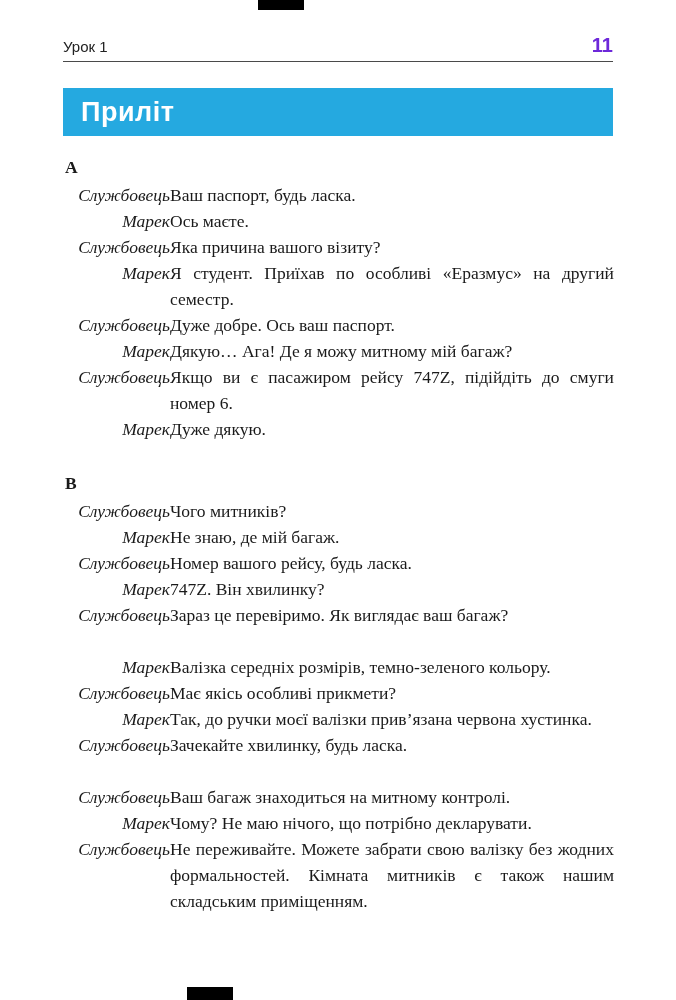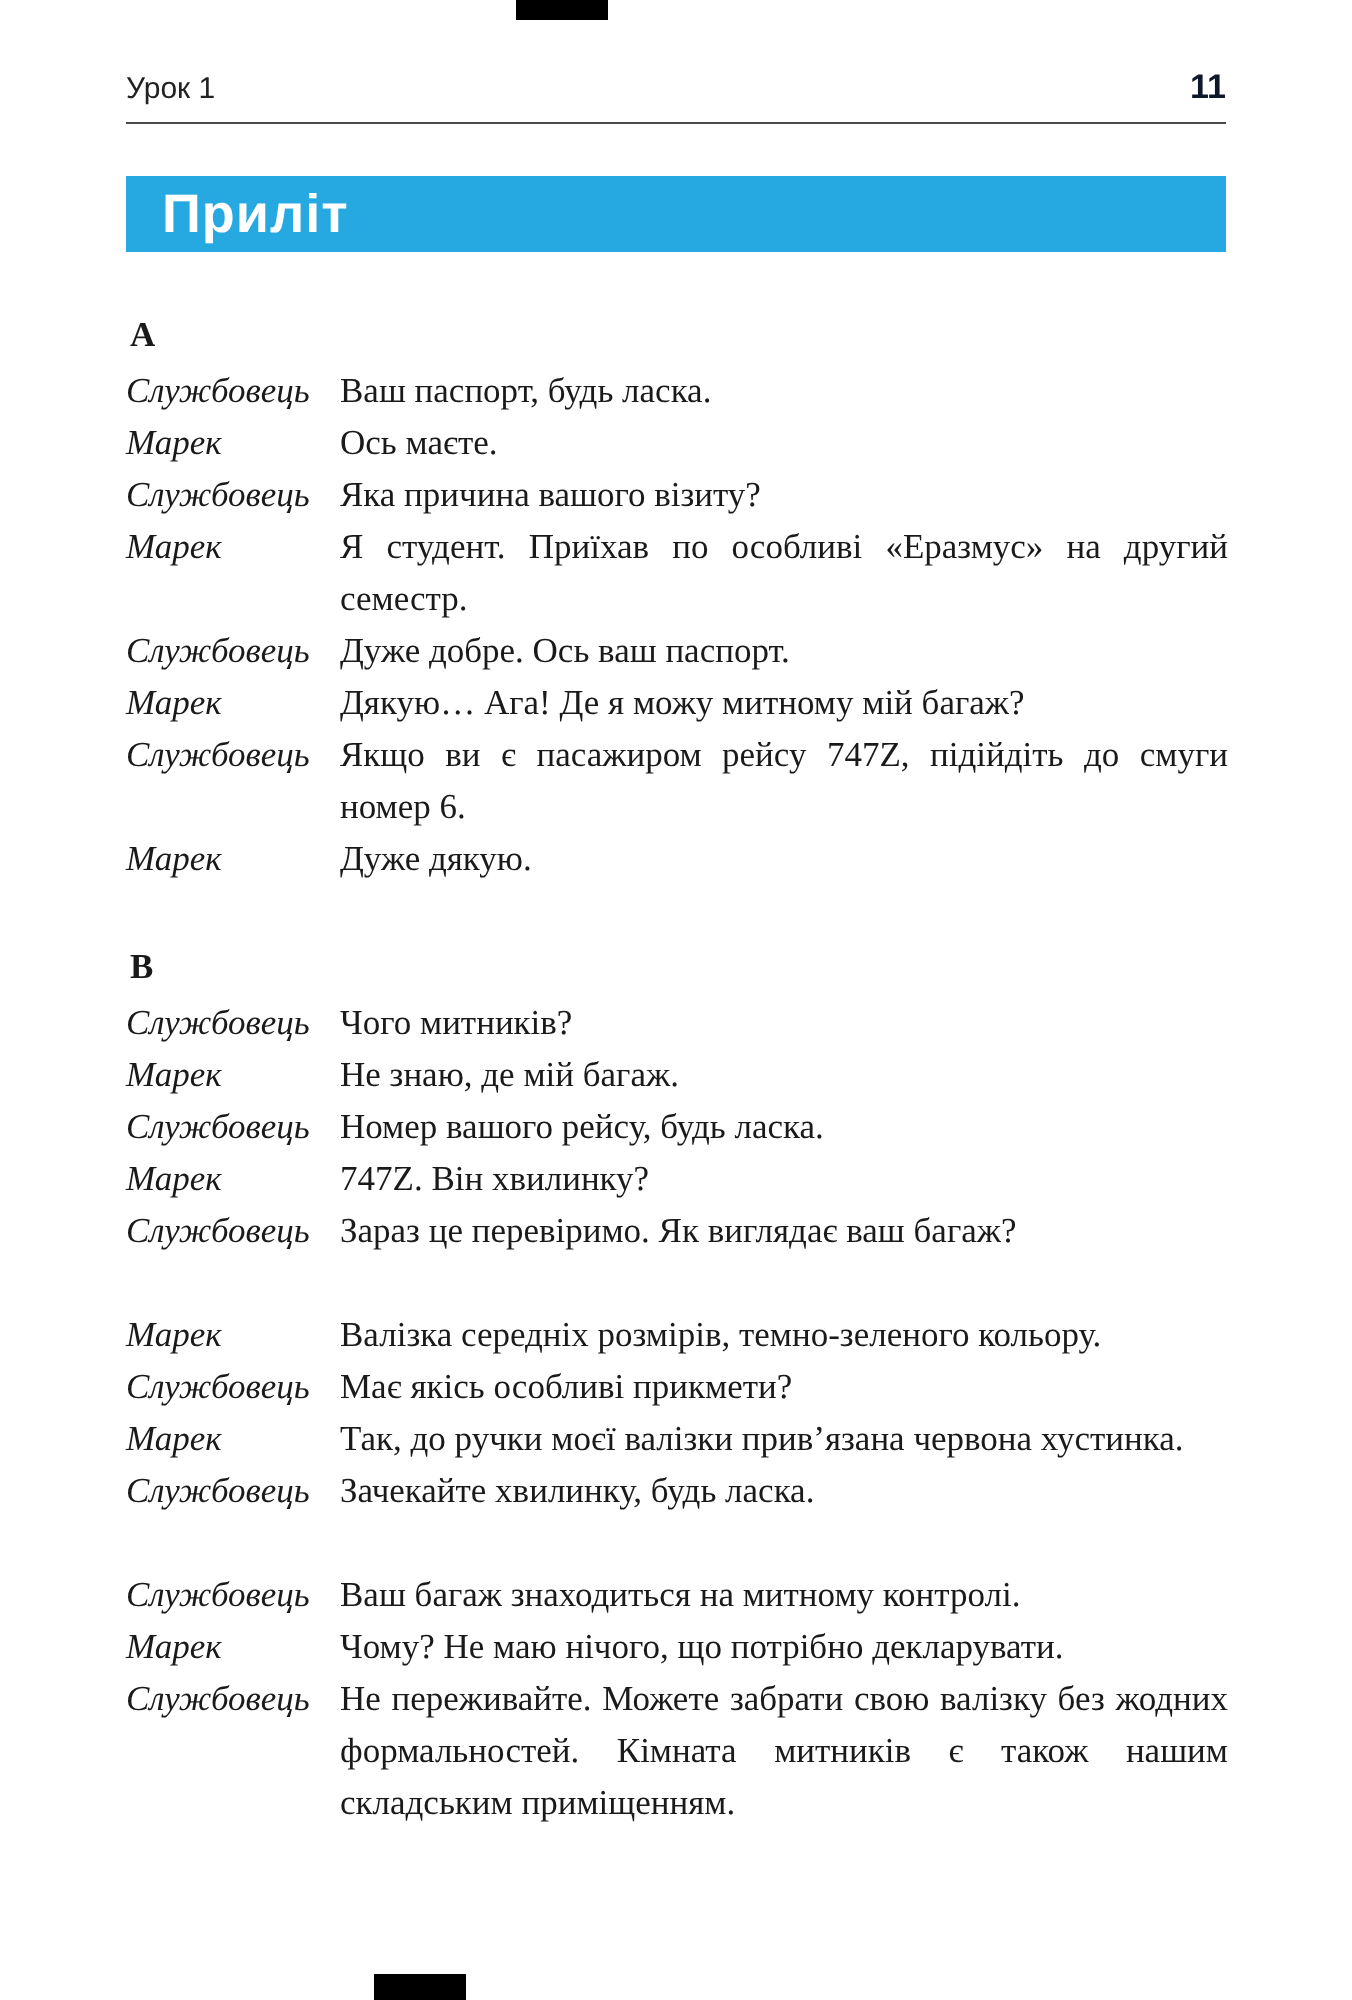--- a/index.html
+++ b/index.html
@@ -32,38 +32,38 @@
     display: flex;
     justify-content: space-between;
     align-items: baseline;
     font-family: "Liberation Sans", sans-serif;
   }
   .lesson-label {
     font-size: 15px;
     color: #222222;
   }
   .page-number {
-    font-size: 17px;
+    font-size: 20px;
     font-weight: bold;
-    color: #0f172a;
+    color: #6d28d9;
   }
   .header-rule {
     position: absolute;
     left: 63px;
     right: 63px;
     top: 61px;
     height: 0;
     border-top: 1.5px solid #4a4a4a;
   }
   .title-bar {
     position: absolute;
     left: 63px;
     right: 63px;
     top: 88px;
-    height: 38px;
+    height: 48px;
     background: #25a9e0;
     display: flex;
     align-items: center;
     padding-left: 18px;
     box-sizing: border-box;
   }
   .title-text {
     color: #ffffff;
     font-family: "Liberation Sans", sans-serif;
     font-weight: bold;
@@ -88,20 +88,21 @@
   }
   .row {
     display: flex;
   }
   .row.gap {
     margin-top: 26px;
   }
   .speaker {
     flex: 0 0 107px;
     font-style: italic;
+    text-align: right;
   }
   .text {
     flex: 1;
     text-align: justify;
   }
 </style>
 </head>
 <body>
 
 <div class="page">

